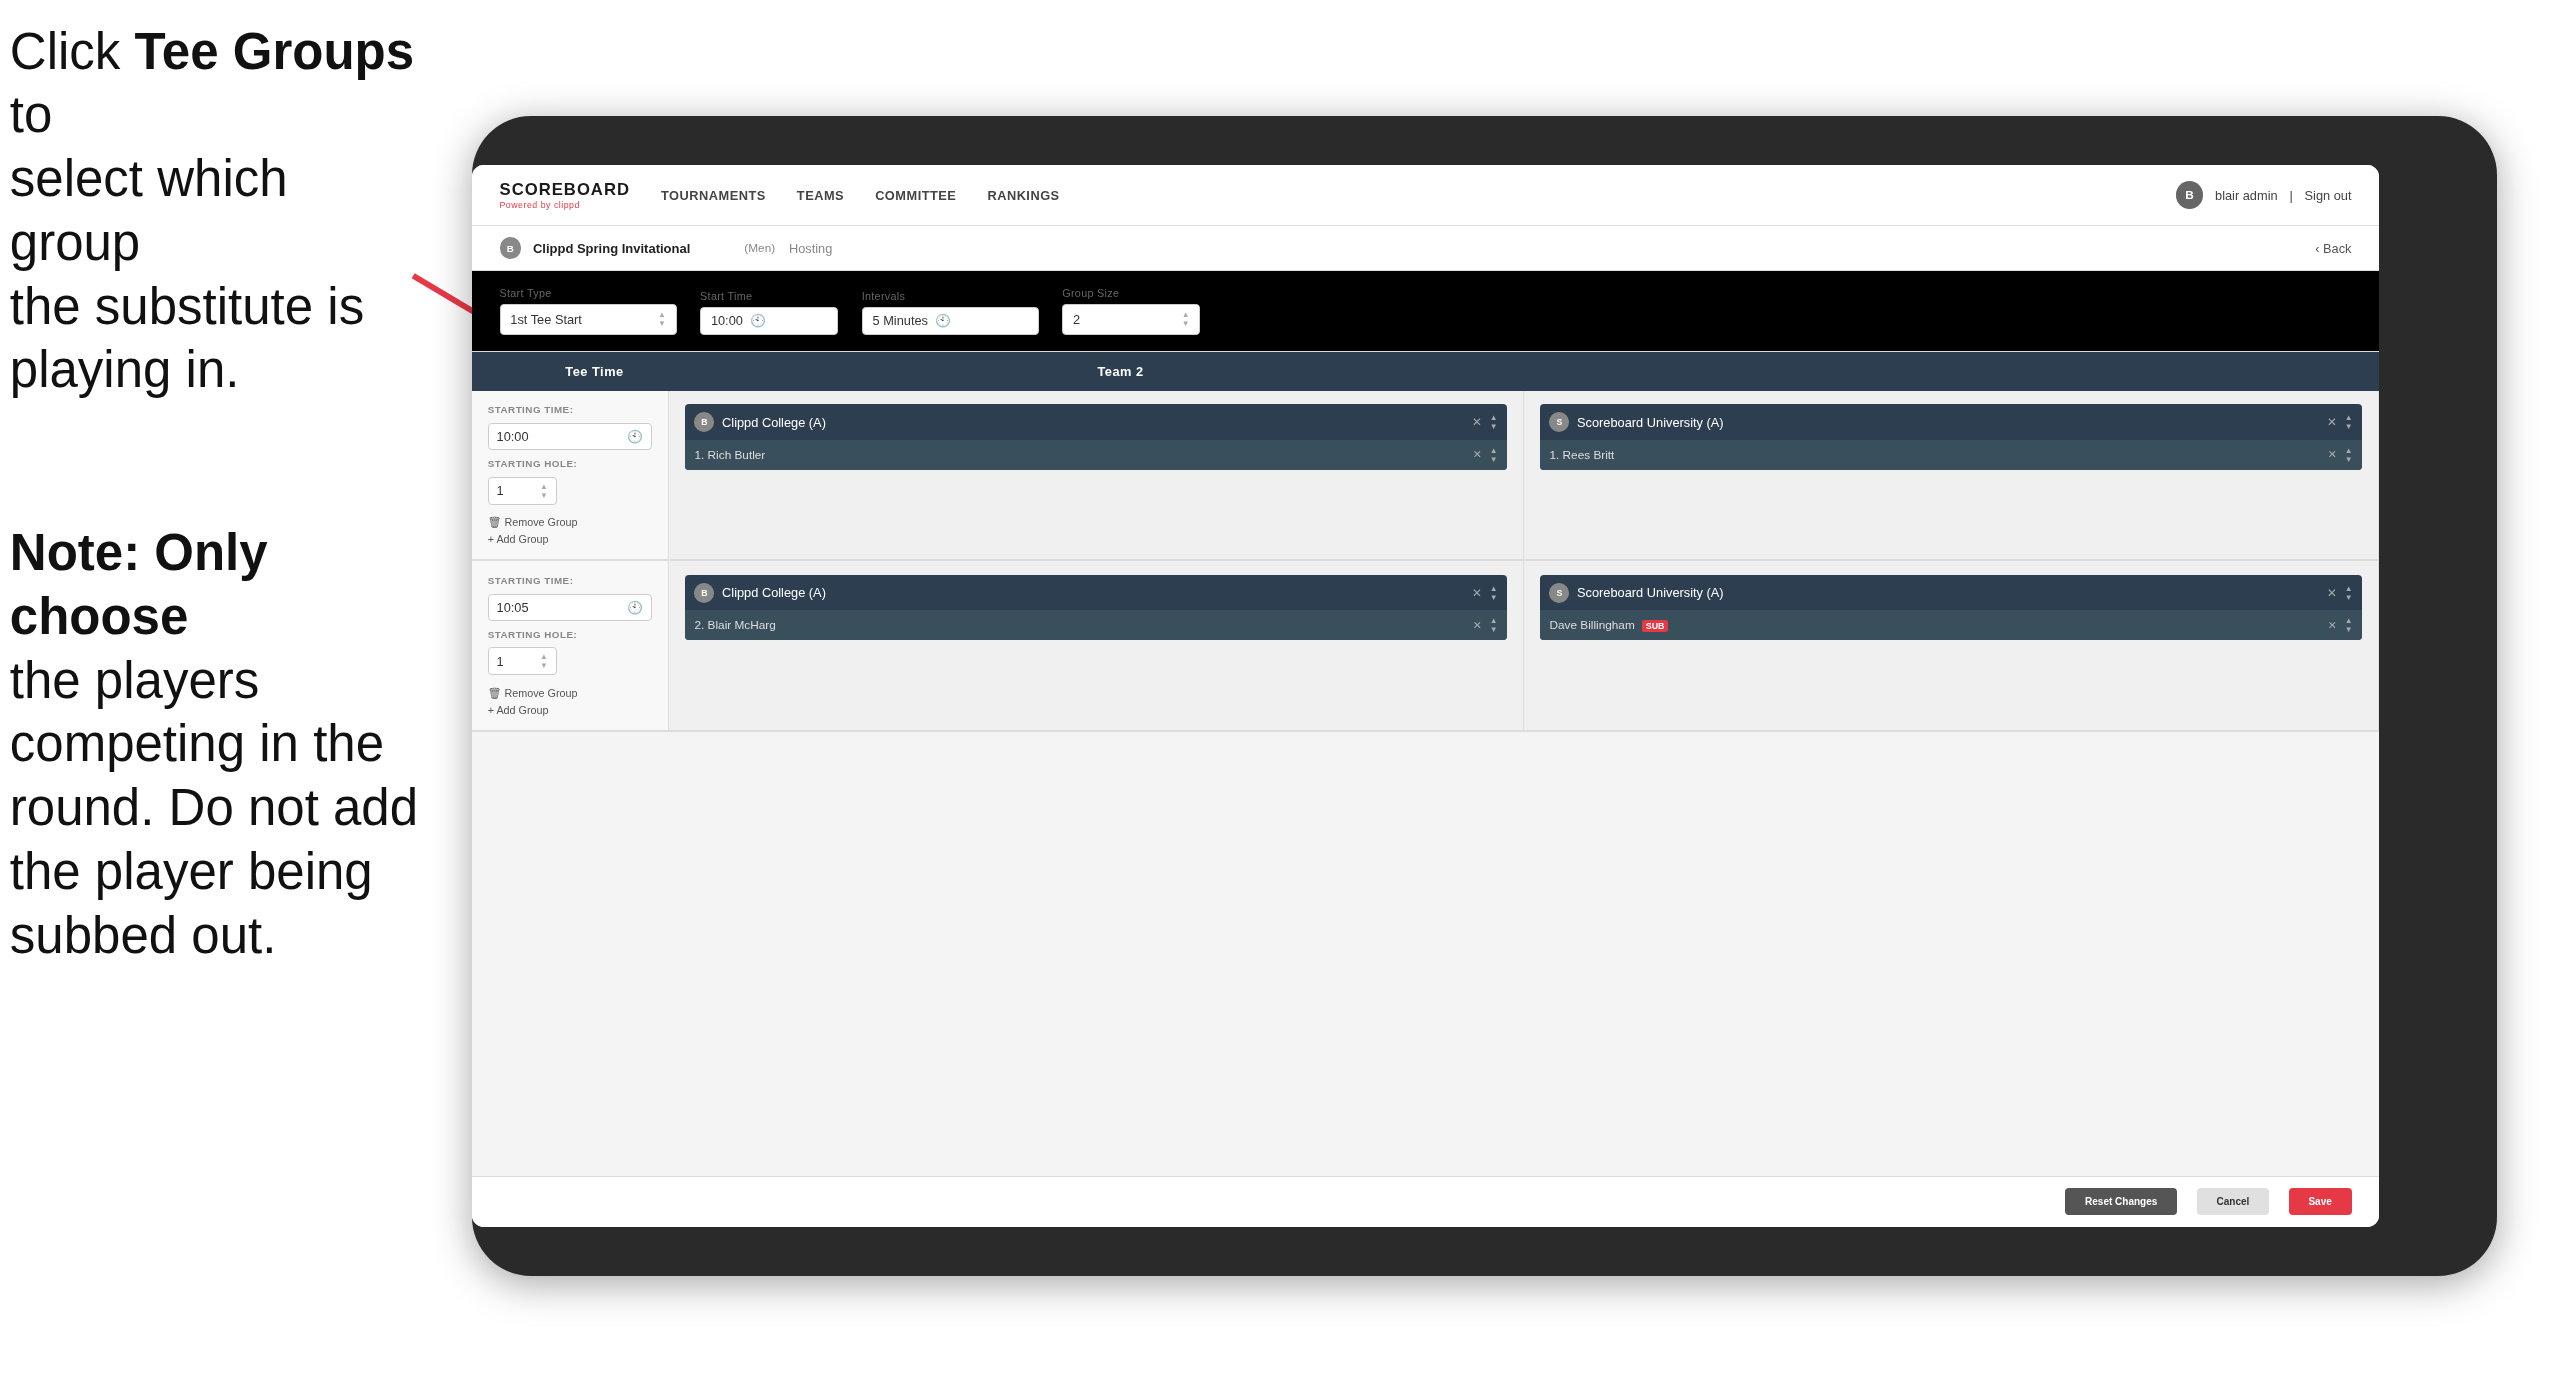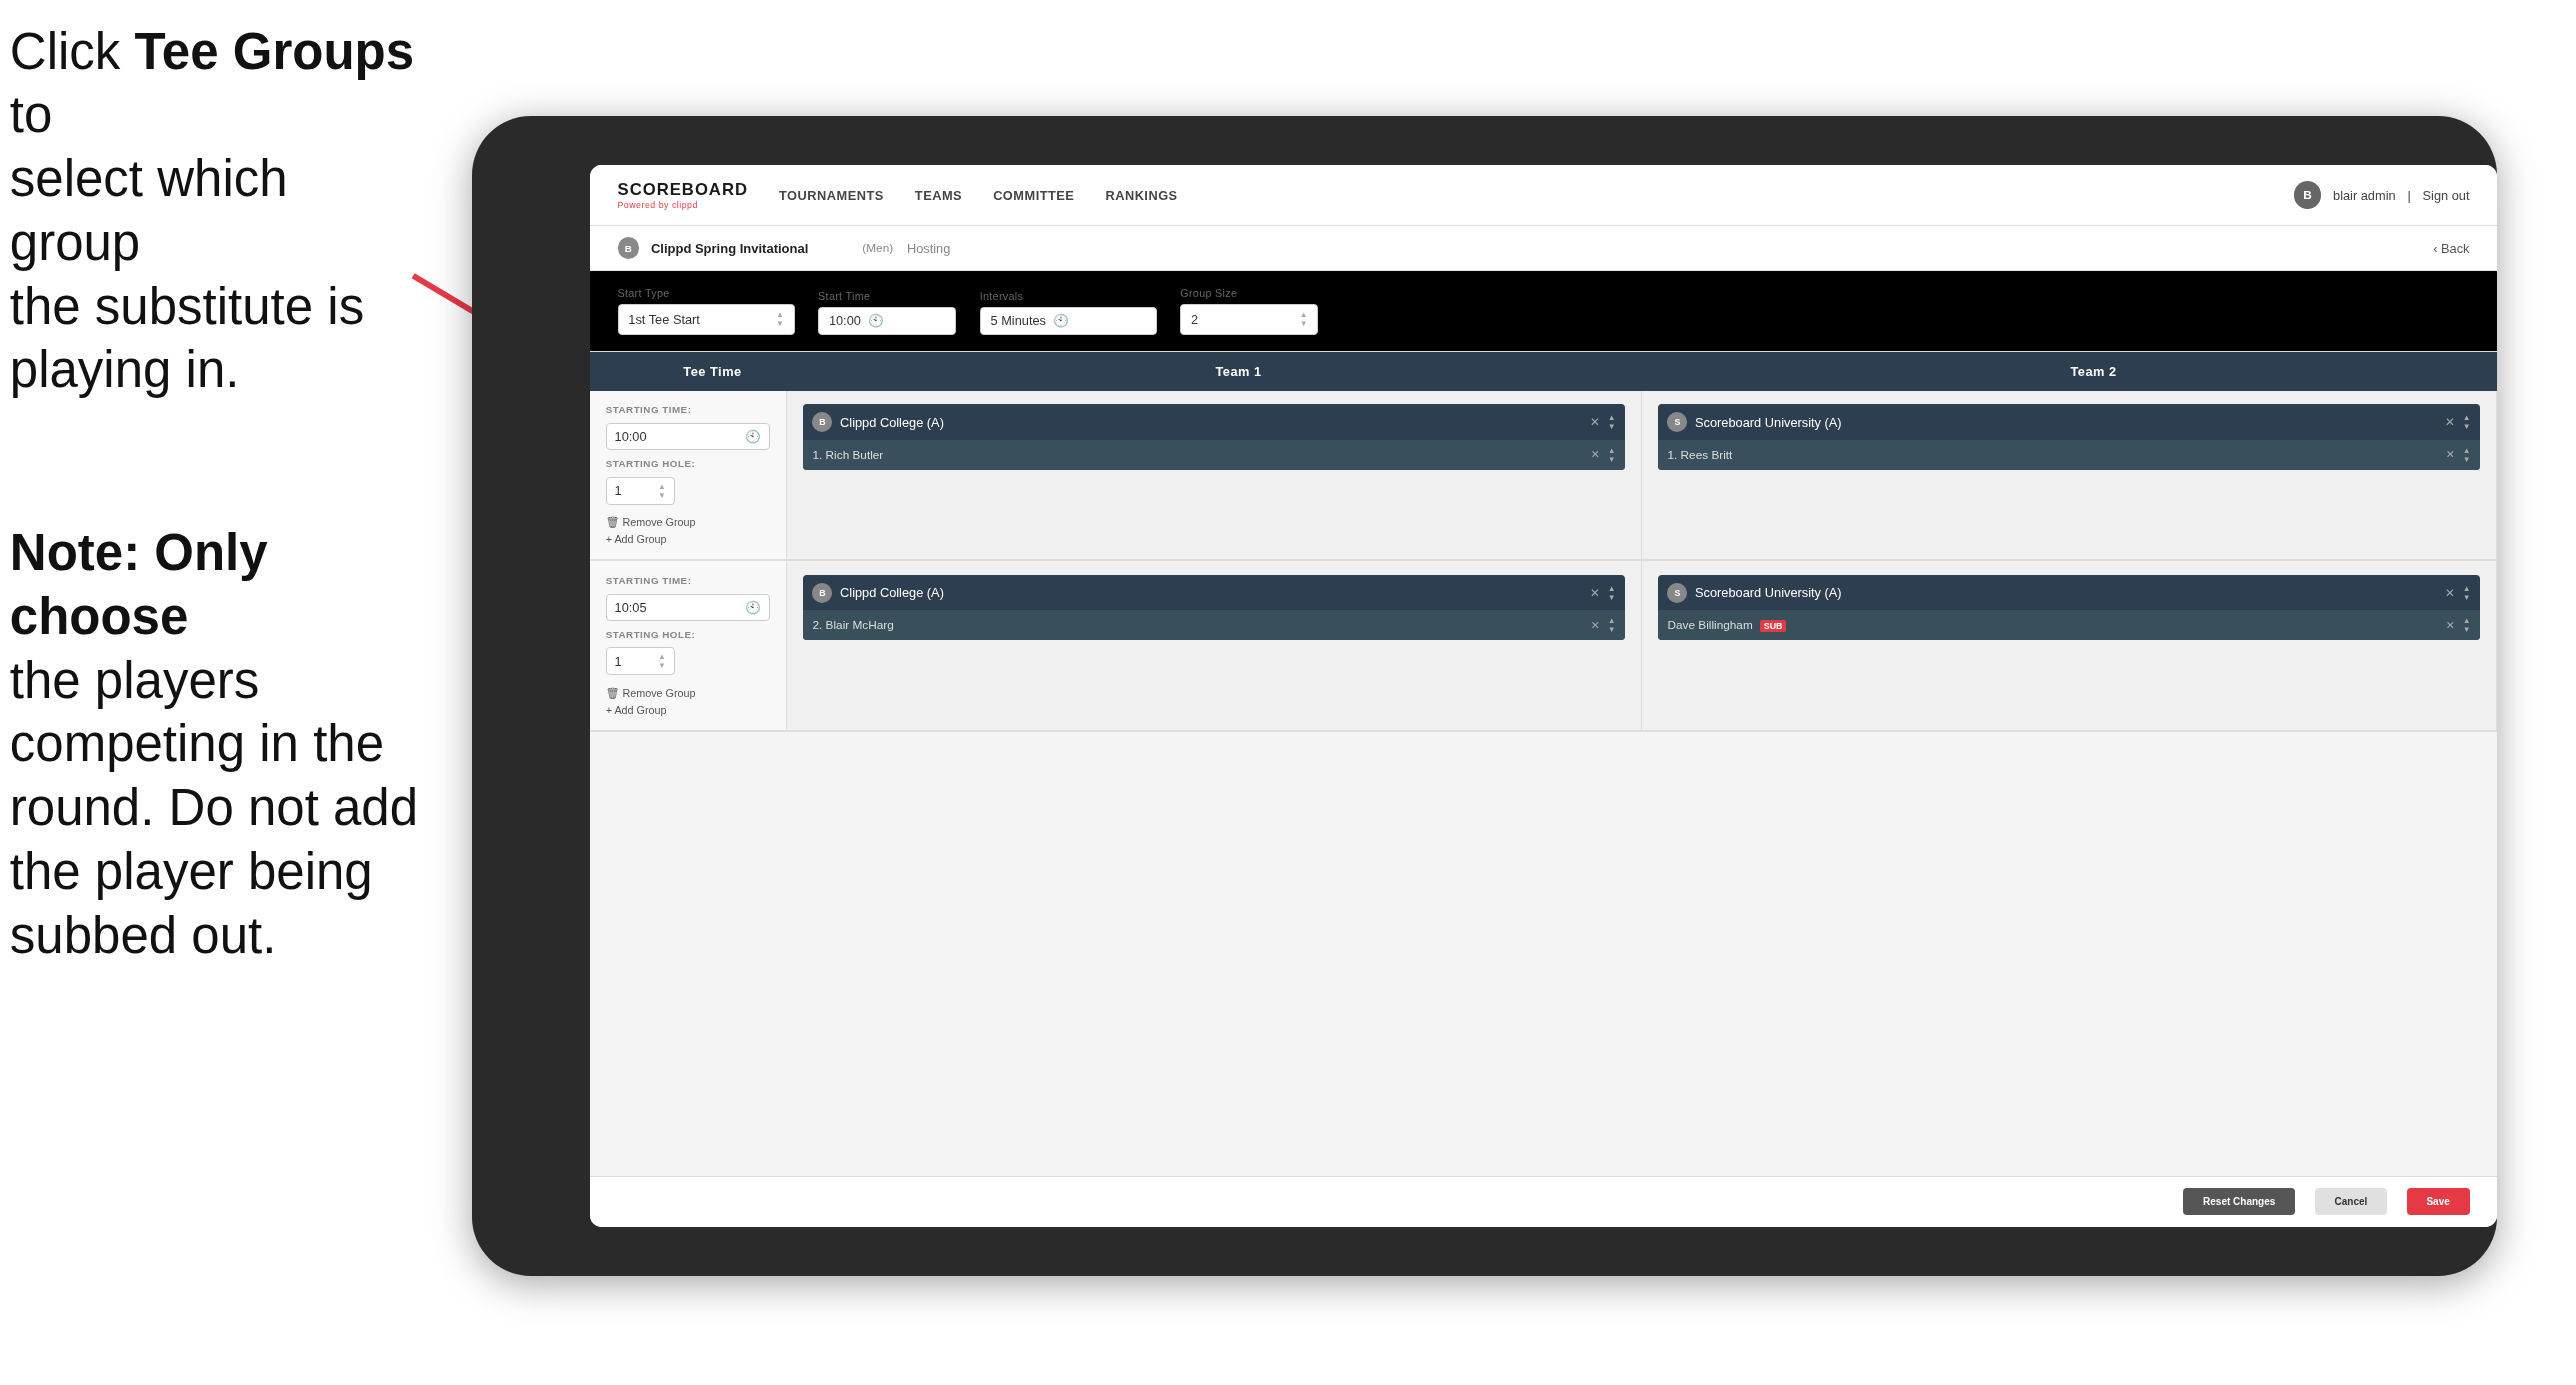--- a/index.html
+++ b/index.html
@@ -51,21 +51,21 @@
       position: absolute;
       top: 116px;
       left: 472px;
       width: 2025px;
       height: 1160px;
       background: #2a2a2a;
       border-radius: 59px;
       box-shadow: 0 7.9px 39px rgba(0,0,0,0.35);
       display: flex;
       align-items: center;
-      justify-content: flex-end;
+      justify-content: flex-start;
     }
     .tablet-screen {
       width: 1907px;
       height: 1062px;
       background: #f4f4f4;
       border-radius: 11.8px;
       overflow: hidden;
       display: flex;
       flex-direction: column;
     }
@@ -535,21 +535,20 @@
         <span class="settings-label">Group Size</span>
         <div class="settings-input">
           <span>2</span>
           <span class="stepper-icon">▲<br>▼</span>
         </div>
       </div>
     </div>
 
     <div class="tee-table-header">
       <div class="tee-table-header-cell">Tee Time</div>
-      <div class="tee-table-header-cell">Team 1</div>
       <div class="tee-table-header-cell">Team 2</div>
     </div>
 
     <div class="tee-groups-container">
 
       <div class="tee-group-row">
         <div class="tee-group-side">
           <span class="side-label">STARTING TIME:</span>
           <div class="side-time-input">
             <span>10:00</span>

